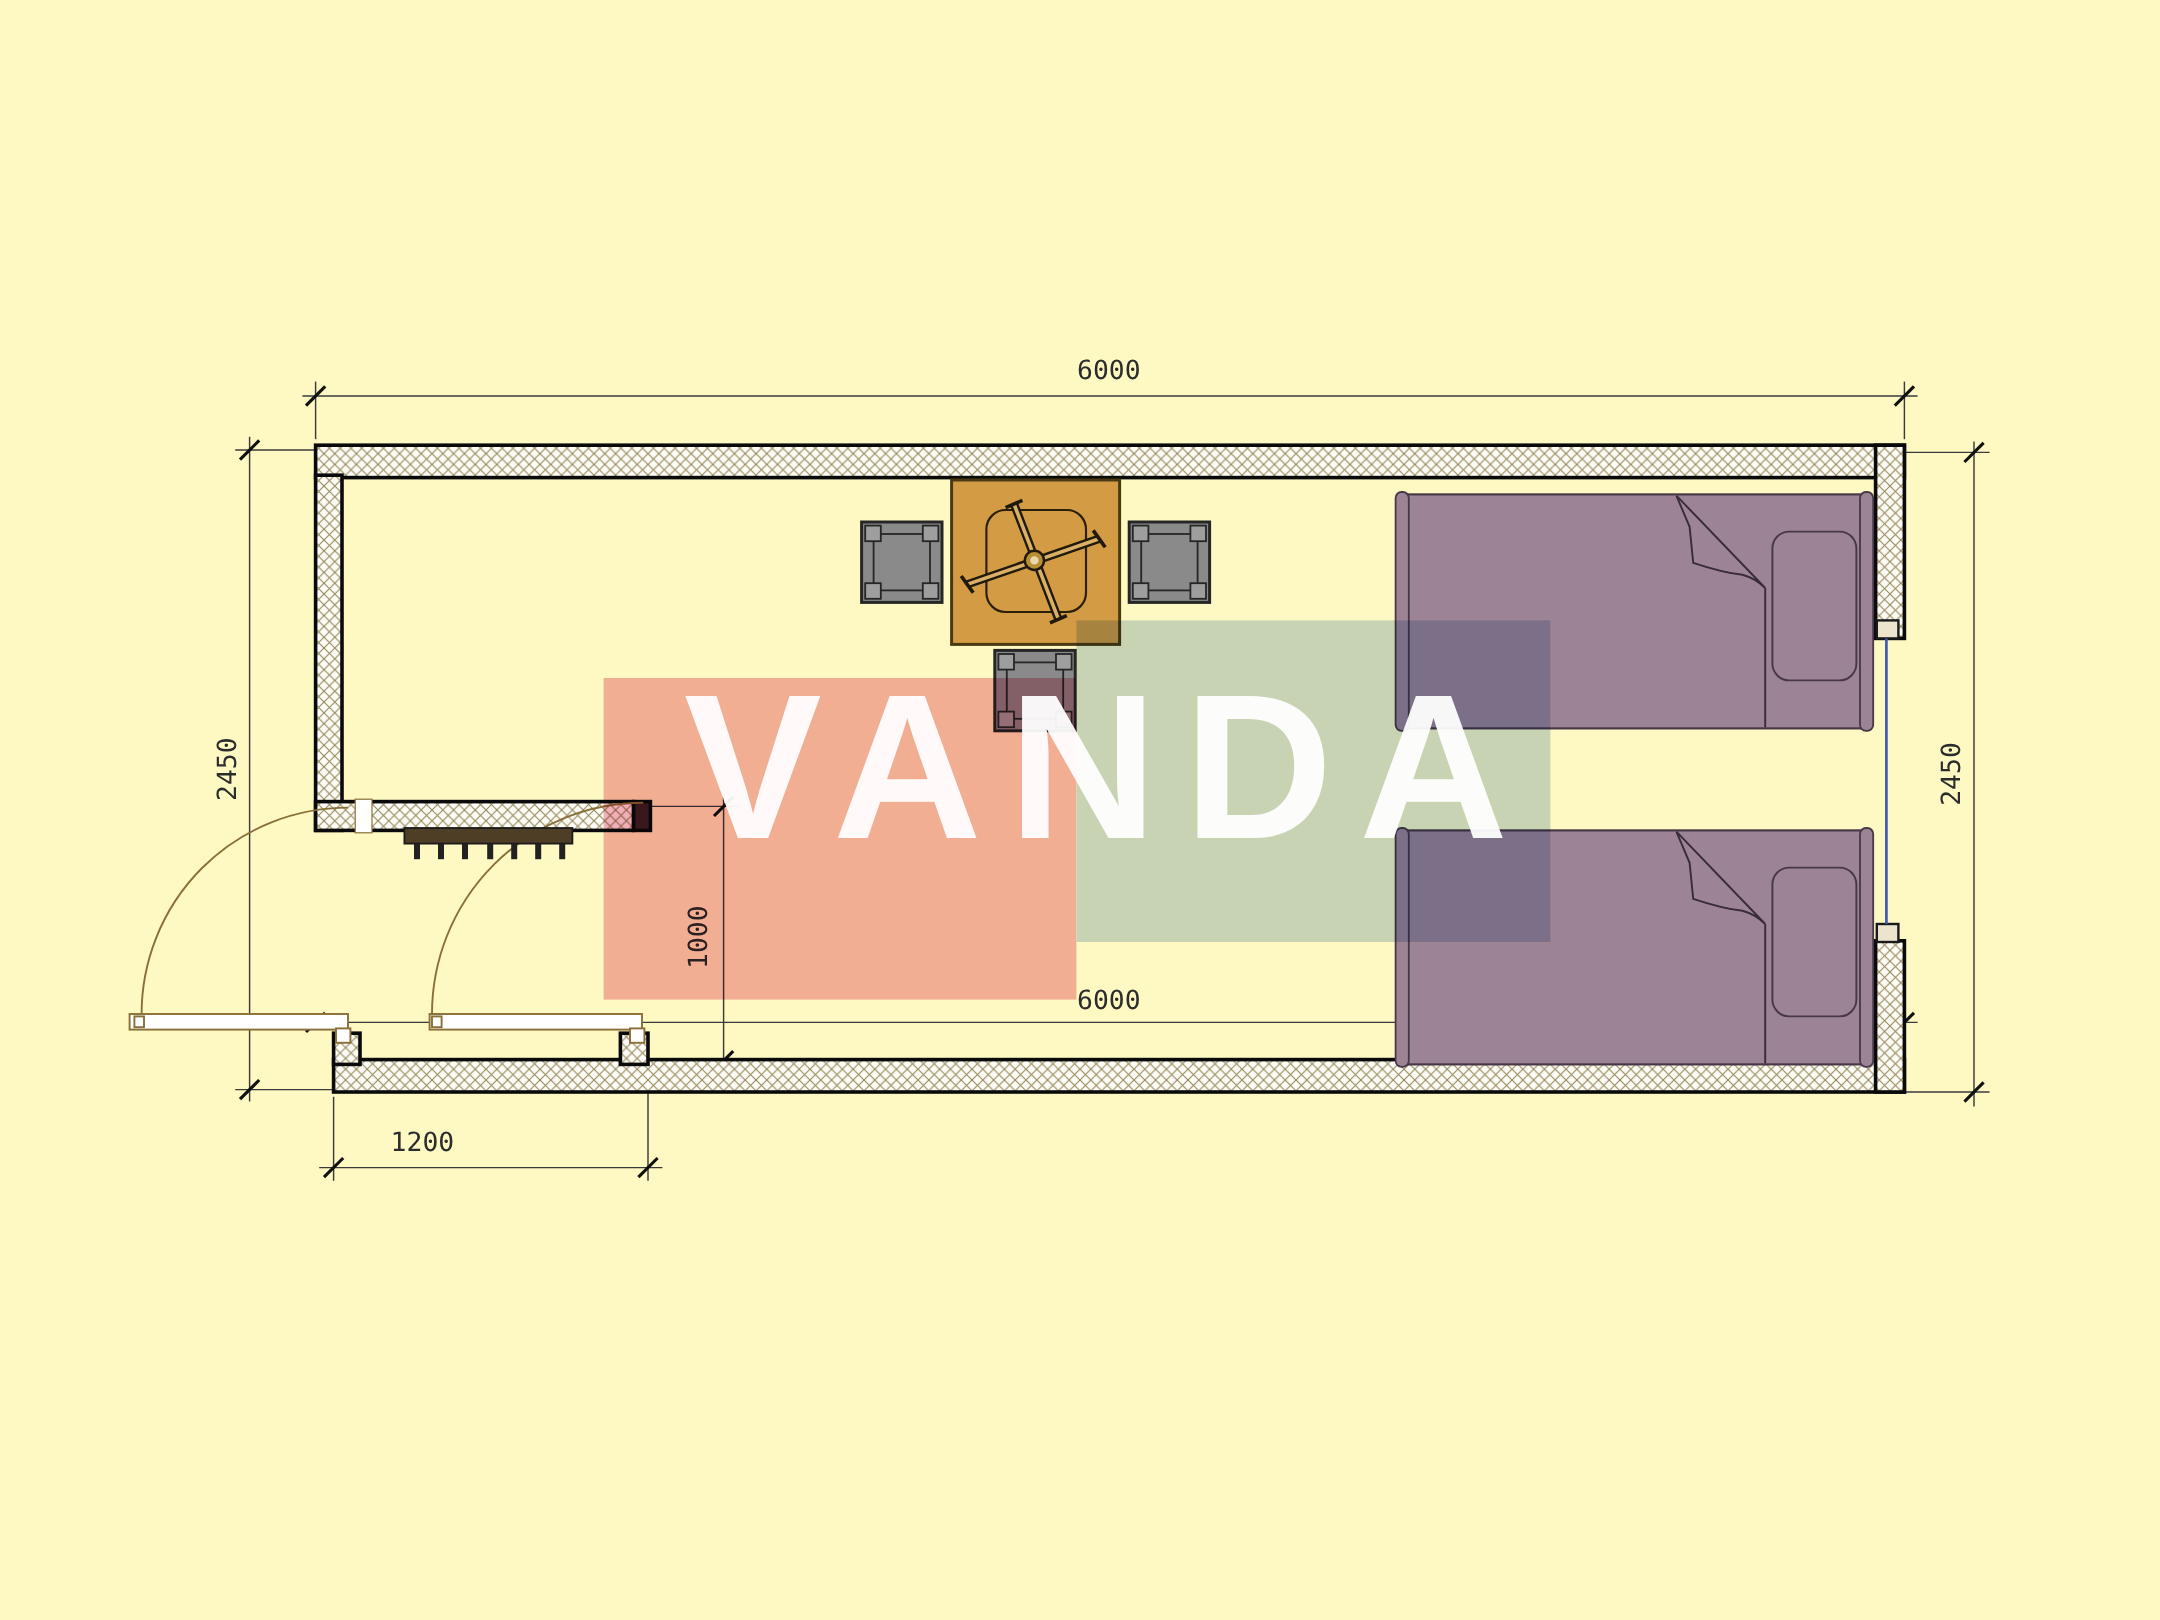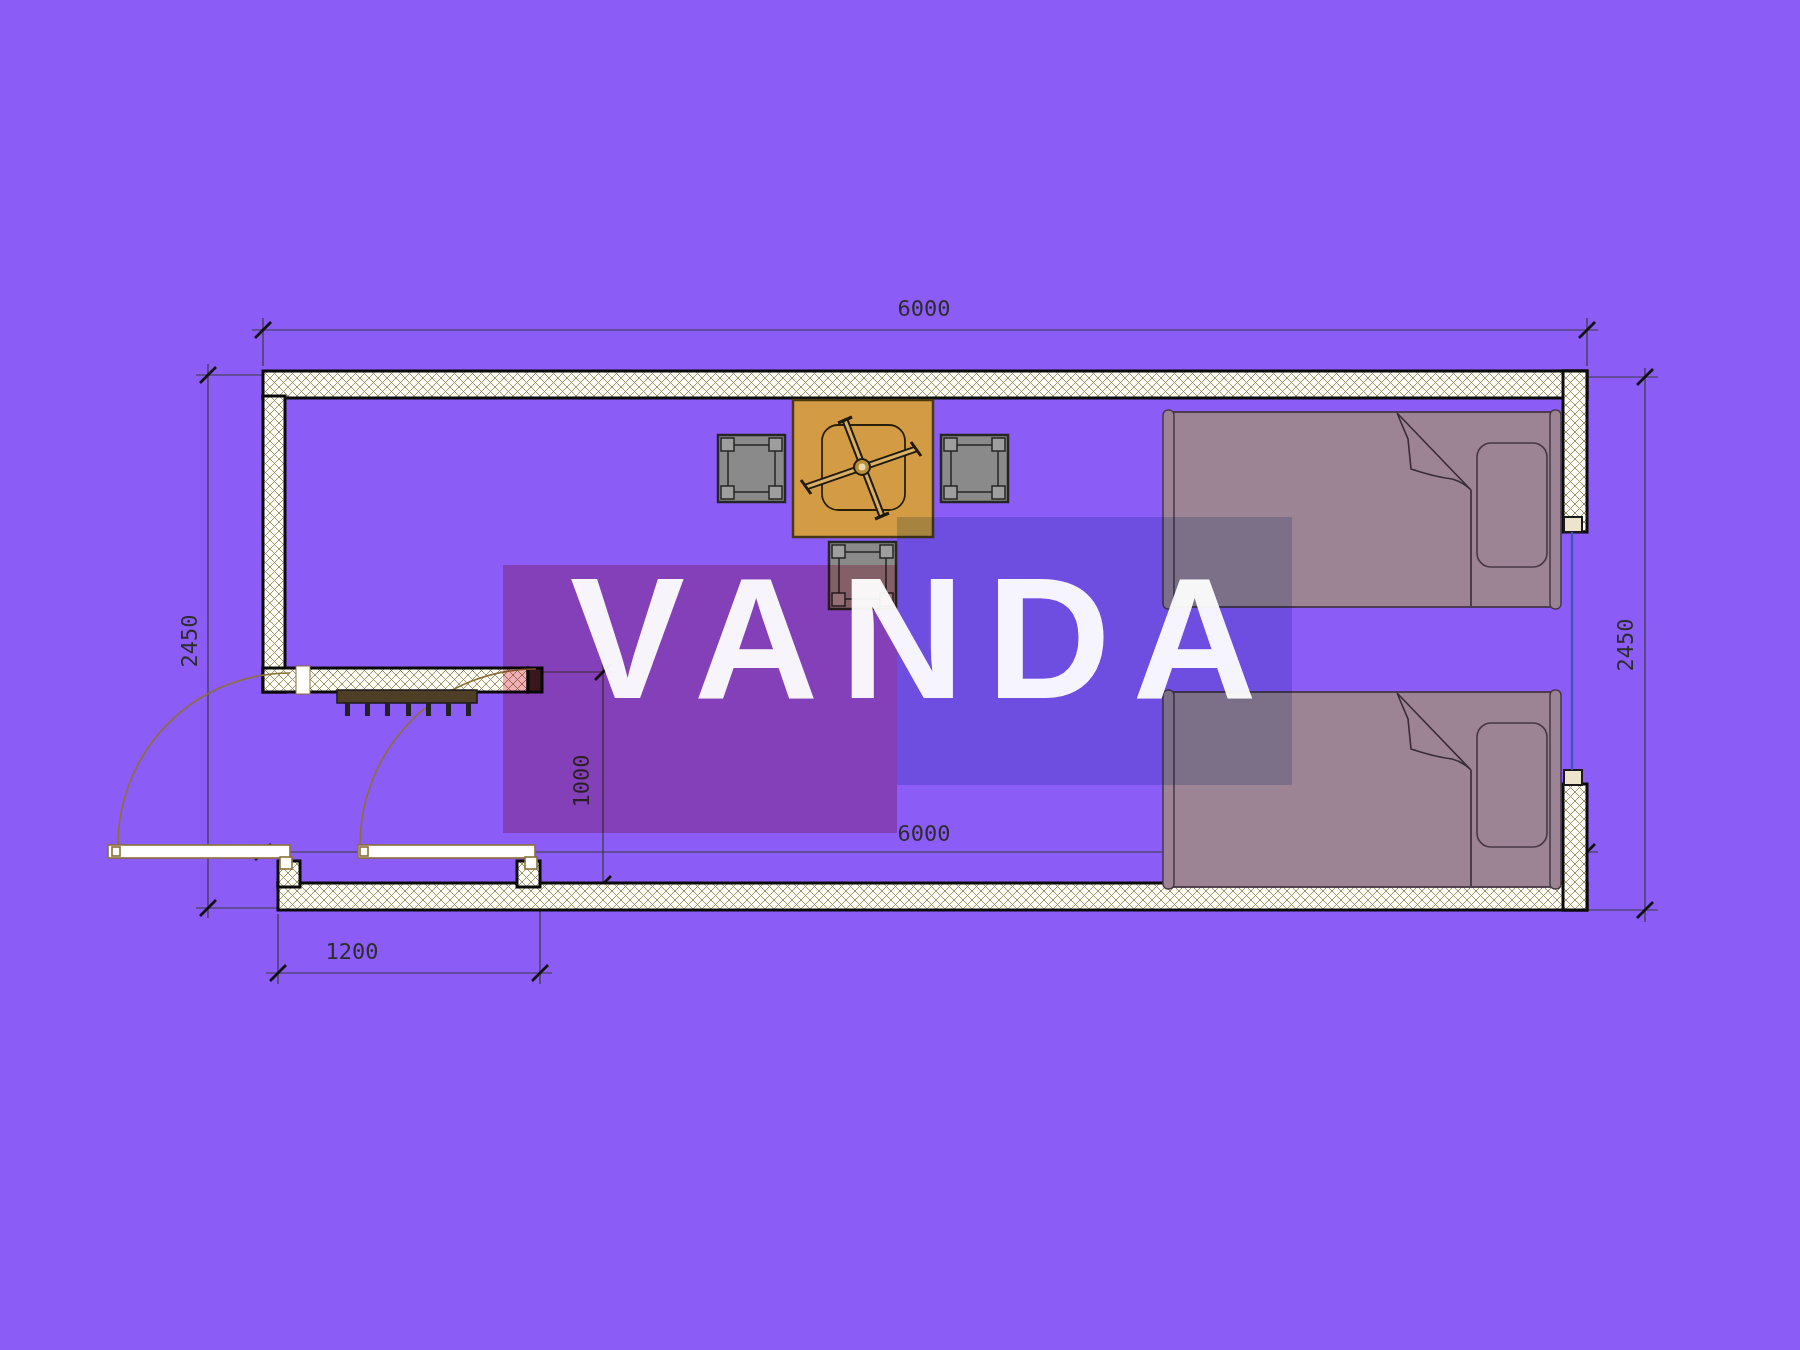--- a/index.html
+++ b/index.html
@@ -1,16 +1,16 @@
 <!DOCTYPE html>
 <html><head>
 <meta charset="utf-8">
 <style>
   html,body{margin:0;padding:0;background:#ffffff;}
-  .page{position:relative;width:1800px;height:1350px;background:#8b5cf6;overflow:hidden;
+  .page{position:relative;width:1800px;height:1350px;background:#fef9c3;overflow:hidden;
         font-family:"DejaVu Sans Mono", monospace;}
   svg{display:block;}
   text.dim{font-family:"DejaVu Sans Mono", monospace;font-size:22px;fill:#2c2c2c;}
   text.wm{font-family:"Liberation Sans", sans-serif;font-weight:bold;
           letter-spacing:22px;font-size:172px;fill:rgba(255,255,255,0.94);}
   .blend{mix-blend-mode:multiply;}
 </style>
 </head>
 <body>
 

